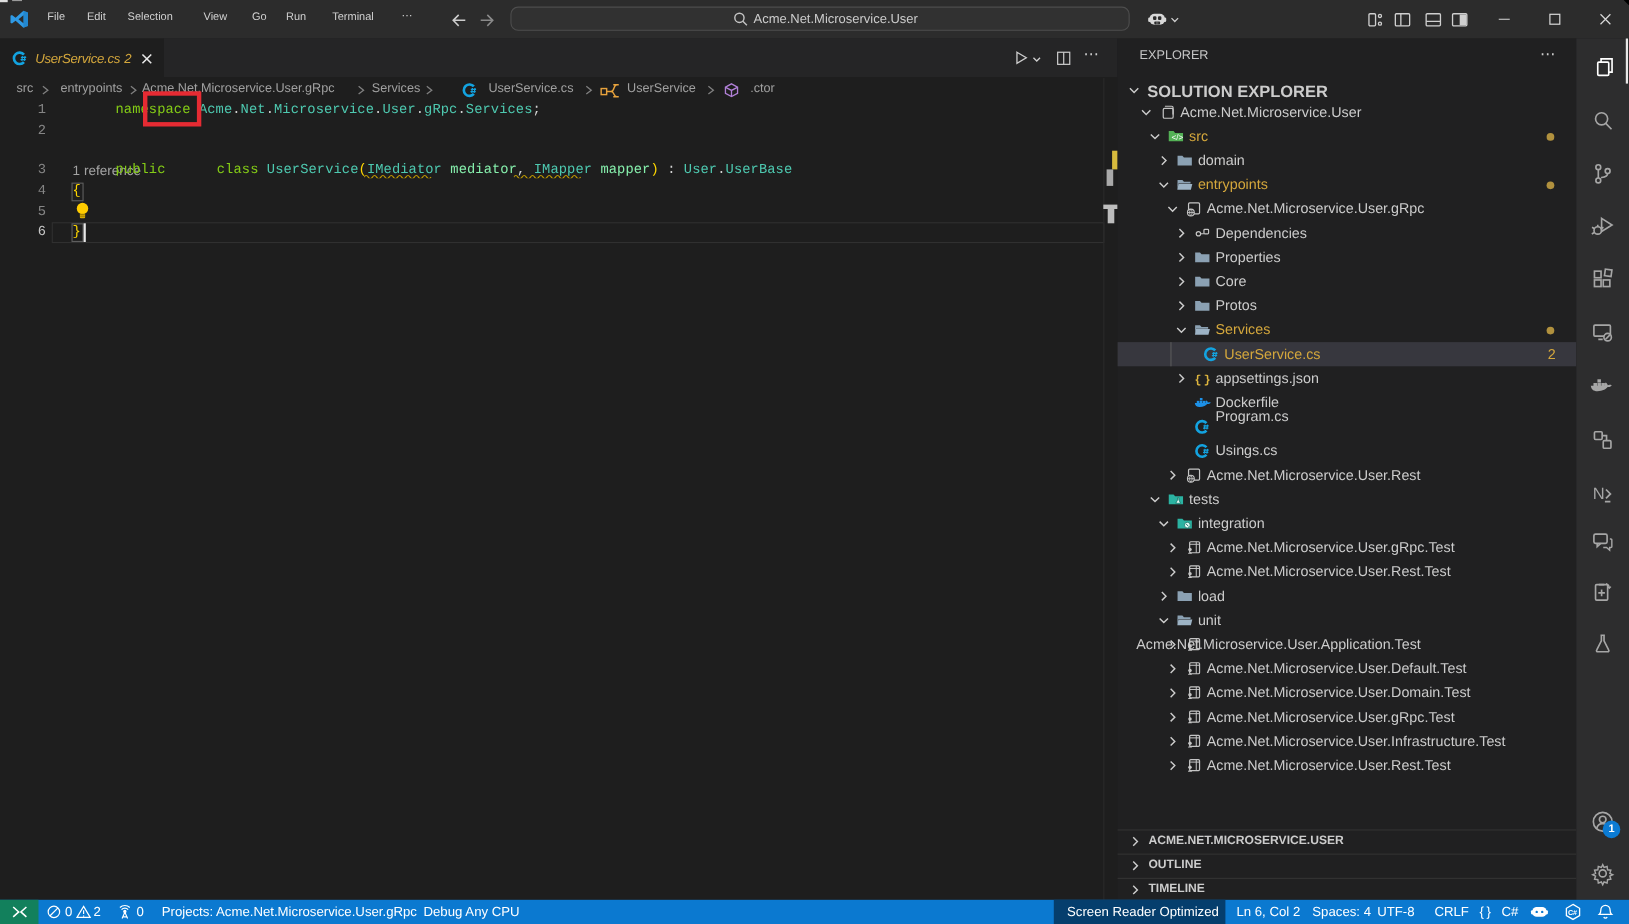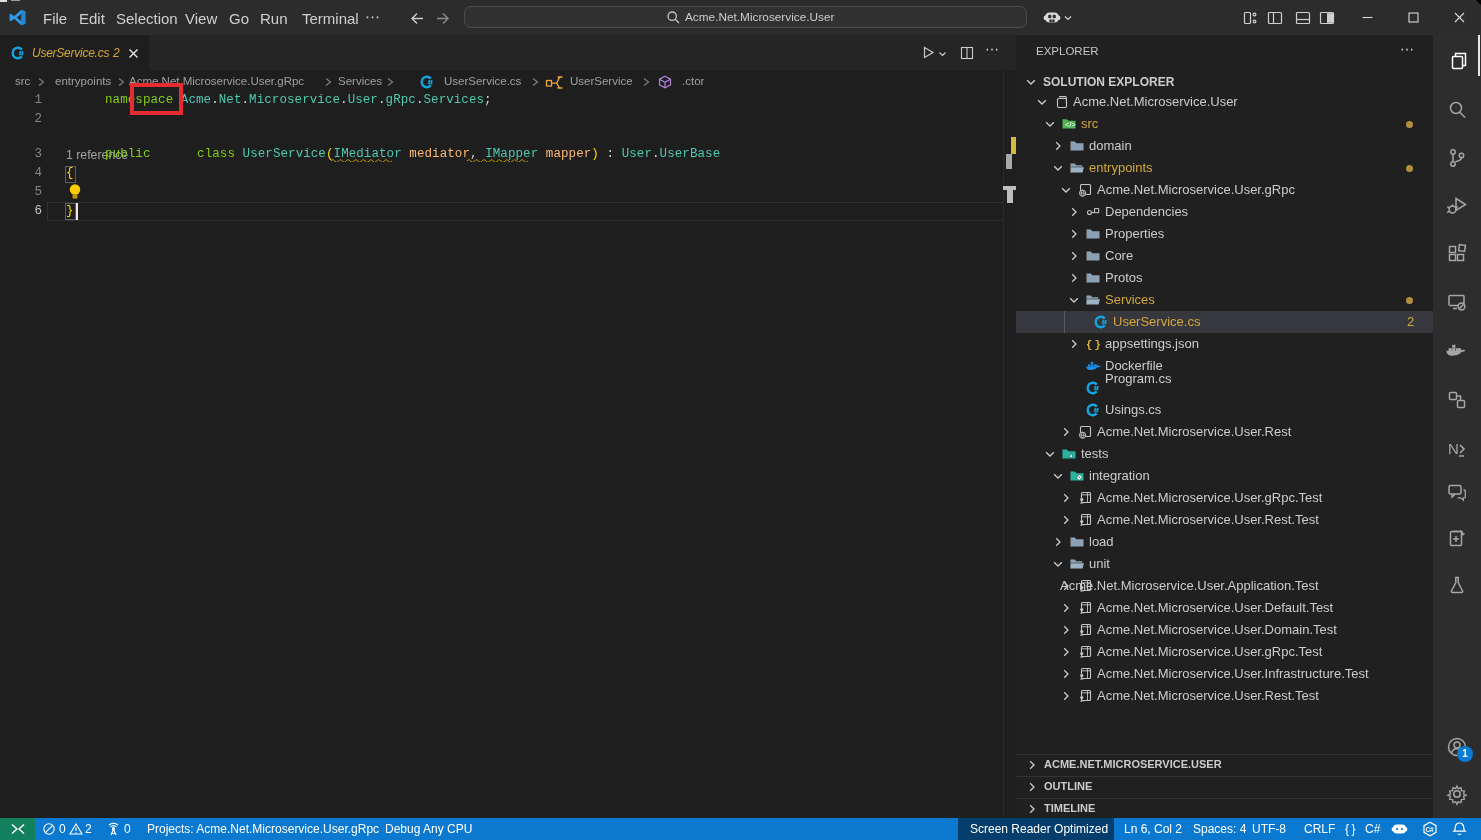--- a/index.html
+++ b/index.html
@@ -1,21 +1,21 @@
 <!DOCTYPE html>
 <html><head><meta charset="utf-8"><style>
 * { margin:0; padding:0; box-sizing:border-box; }
 html,body { width:1481px; height:840px; overflow:hidden; background:#1e1e1e;
   font-family:"Liberation Sans", sans-serif; -webkit-font-smoothing:antialiased; }
 .ab { position:absolute; }
 .tl { font-size:13px; height:22px; line-height:22px; white-space:nowrap; }
 .mono { font-family:"Liberation Mono", monospace; font-size:12.5px; letter-spacing:0.077px; line-height:19px; white-space:pre; }
-.kw { color:#84cc16;margin-left:39px; } .ty { color:#4ec9b0;margin-top:27px; } .pn { color:#d4d4d4; } .pr { color:#fdba74; } .gd { color:#ffd700; }
+.kw { color:#84cc16;margin-left:39px; } .ty { color:#4ec9b0;margin-top:27px; } .pn { color:#d4d4d4; } .pr { color:#86efac; } .gd { color:#ffd700; }
 .bc { color:#a0a0a0; font-size:11.5px; }
-.menu { color:#d0d0d0; font-size:15px; }
+.menu { color:#d0d0d0; font-size:10px; }
 .sbi { color:#ffffff; font-size:12px; height:22px; line-height:22px; }
 </style></head>
 <body>
 
 <div class="ab" style="left:0;top:0;width:1481px;height:35px;background:#2c2c2c"></div>
 <svg class="ab" style="left:9px;top:9px" width="17" height="17" viewBox="0 0 256 256">
   <path fill="#2f9ae5" d="M185 10 L78 108 28 70 8 79 8 177 28 186 78 148 185 246 248 222 248 34 Z"></path>
   <path fill="#2c2c2c" d="M185 72 L118 128 185 184 Z"></path>
   <path fill="#1673b5" d="M185 10 L248 34 248 222 185 246 Z" opacity="0.45"></path>
 </svg>
@@ -181,21 +181,21 @@
 <div class="ab" style="left:1006px;top:154px;width:6px;height:15px;background:#a9a9a9"></div>
 <div class="ab" style="left:1003px;top:186px;width:13px;height:3.5px;background:#bdbdbd"></div>
 <div class="ab" style="left:1006.5px;top:189.5px;width:6px;height:13px;background:#bdbdbd"></div>
 
 <div class="ab" style="left:1016px;top:35px;width:417px;height:783px;background:#202021"></div>
 <div class="ab" style="left:1036px;top:45px;color:#c5c5c5;font-size:11.5px">EXPLORER</div>
 <div class="ab" style="left:1400px;top:41px;color:#cccccc;font-size:14px;letter-spacing:1px">⋯</div>
 <svg class="ab" style="left:1023px;top:74px" width="16" height="16">
     <path d="M4.2 6.2 L8 10 L11.8 6.2" stroke="#cccccc" stroke-width="1.3" fill="none"></path>
   </svg>
-<div class="ab" style="left:1043px;top:75px;color:#cccccc;font-size:12px;font-weight:bold">SOLUTION EXPLORER</div>
+<div class="ab" style="left:1043px;top:75px;color:#cccccc;font-size:15px;font-weight:bold">SOLUTION EXPLORER</div>
 <svg class="ab" style="left:1034px;top:93.5px" width="16" height="16">
     <path d="M4.2 6.2 L8 10 L11.8 6.2" stroke="#cccccc" stroke-width="1.3" fill="none"></path>
   </svg>
 <svg class="ab" style="left:1053px;top:93.5px" width="16" height="16">
     <rect x="4.5" y="4.5" width="9" height="9" rx="1.2" fill="none" stroke="#c5c5c5" stroke-width="1.1"></rect>
     <path d="M6 2.6 h6.2 c0.7 0 1.2 0.5 1.2 1.2 V10" fill="none" stroke="#c5c5c5" stroke-width="1.1"></path>
   </svg>
 <div class="ab tl" style="left:1073px;top:90.5px;color:#cccccc">Acme.Net.Microservice.User</div>
 <svg class="ab" style="left:1042px;top:115.5px" width="16" height="16">
     <path d="M4.2 6.2 L8 10 L11.8 6.2" stroke="#cccccc" stroke-width="1.3" fill="none"></path>
@@ -374,21 +374,21 @@
 <div class="ab tl" style="left:1089px;top:552.5px;color:#cccccc">unit</div>
 <svg class="ab" style="left:1058px;top:577.5px" width="16" height="16">
     <path d="M6.2 4.2 L10 8 L6.2 11.8" stroke="#cccccc" stroke-width="1.3" fill="none"></path>
   </svg>
 <svg class="ab" style="left:1077px;top:577.5px" width="16" height="16">
     <rect x="4.5" y="2.5" width="9" height="10" rx="1" fill="none" stroke="#c5c5c5" stroke-width="1.1"></rect>
     <path d="M4.5 4.8 h9 M10.5 2.5 v10" stroke="#c5c5c5" stroke-width="0.9"></path>
     <circle cx="4.8" cy="9.6" r="1.6" fill="#c5c5c5"></circle>
     <path d="M3 13.5 c0-1.6 3.6-1.6 3.6 0 z" fill="#c5c5c5"></path>
   </svg>
-<div class="ab tl" style="left:1060px;top:574.5px;color:#cccccc">Acme.Net.Microservice.User.Application.Test</div>
+<div class="ab tl" style="left:1033px;top:574.5px;color:#cccccc">Acme.Net.Microservice.User.Application.Test</div>
 <svg class="ab" style="left:1058px;top:599.5px" width="16" height="16">
     <path d="M6.2 4.2 L10 8 L6.2 11.8" stroke="#cccccc" stroke-width="1.3" fill="none"></path>
   </svg>
 <svg class="ab" style="left:1077px;top:599.5px" width="16" height="16">
     <rect x="4.5" y="2.5" width="9" height="10" rx="1" fill="none" stroke="#c5c5c5" stroke-width="1.1"></rect>
     <path d="M4.5 4.8 h9 M10.5 2.5 v10" stroke="#c5c5c5" stroke-width="0.9"></path>
     <circle cx="4.8" cy="9.6" r="1.6" fill="#c5c5c5"></circle>
     <path d="M3 13.5 c0-1.6 3.6-1.6 3.6 0 z" fill="#c5c5c5"></path>
   </svg>
 <div class="ab tl" style="left:1097px;top:596.5px;color:#cccccc">Acme.Net.Microservice.User.Default.Test</div>

